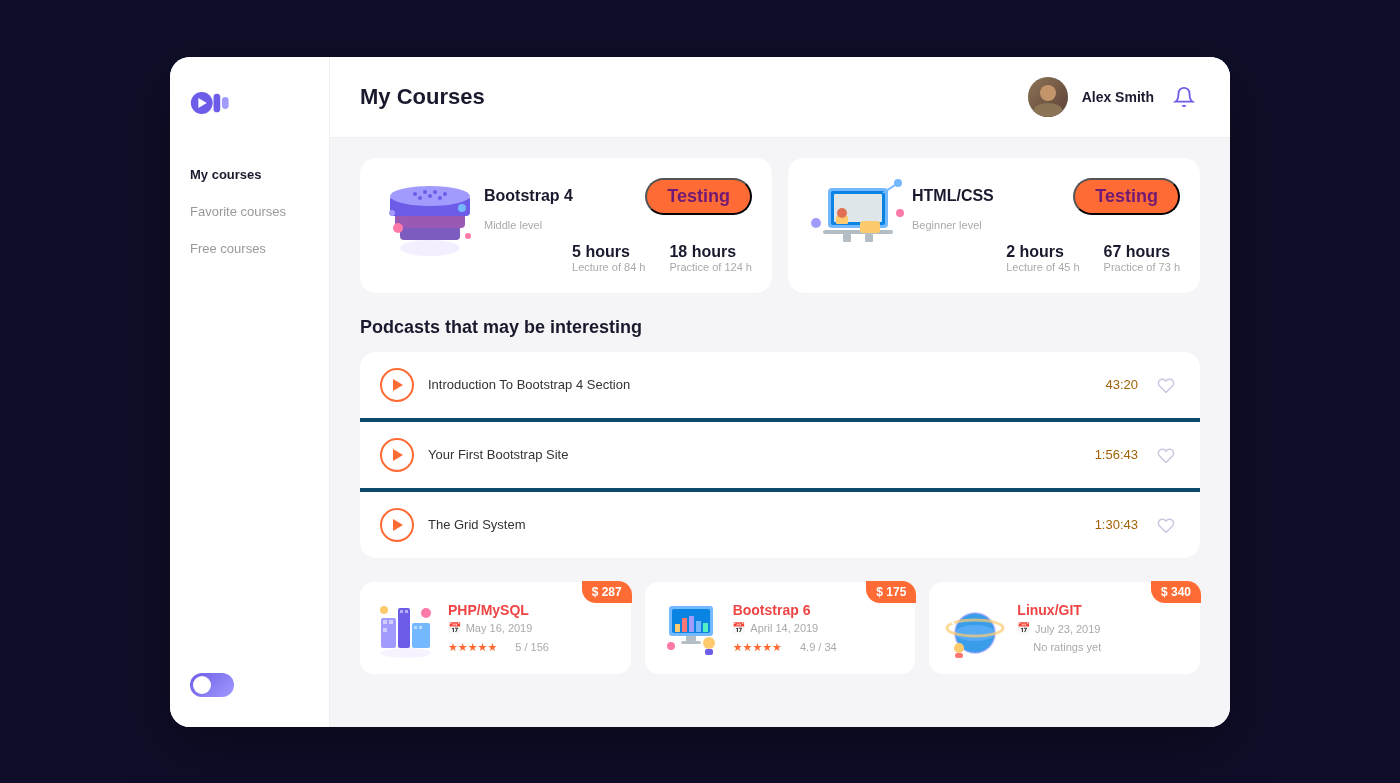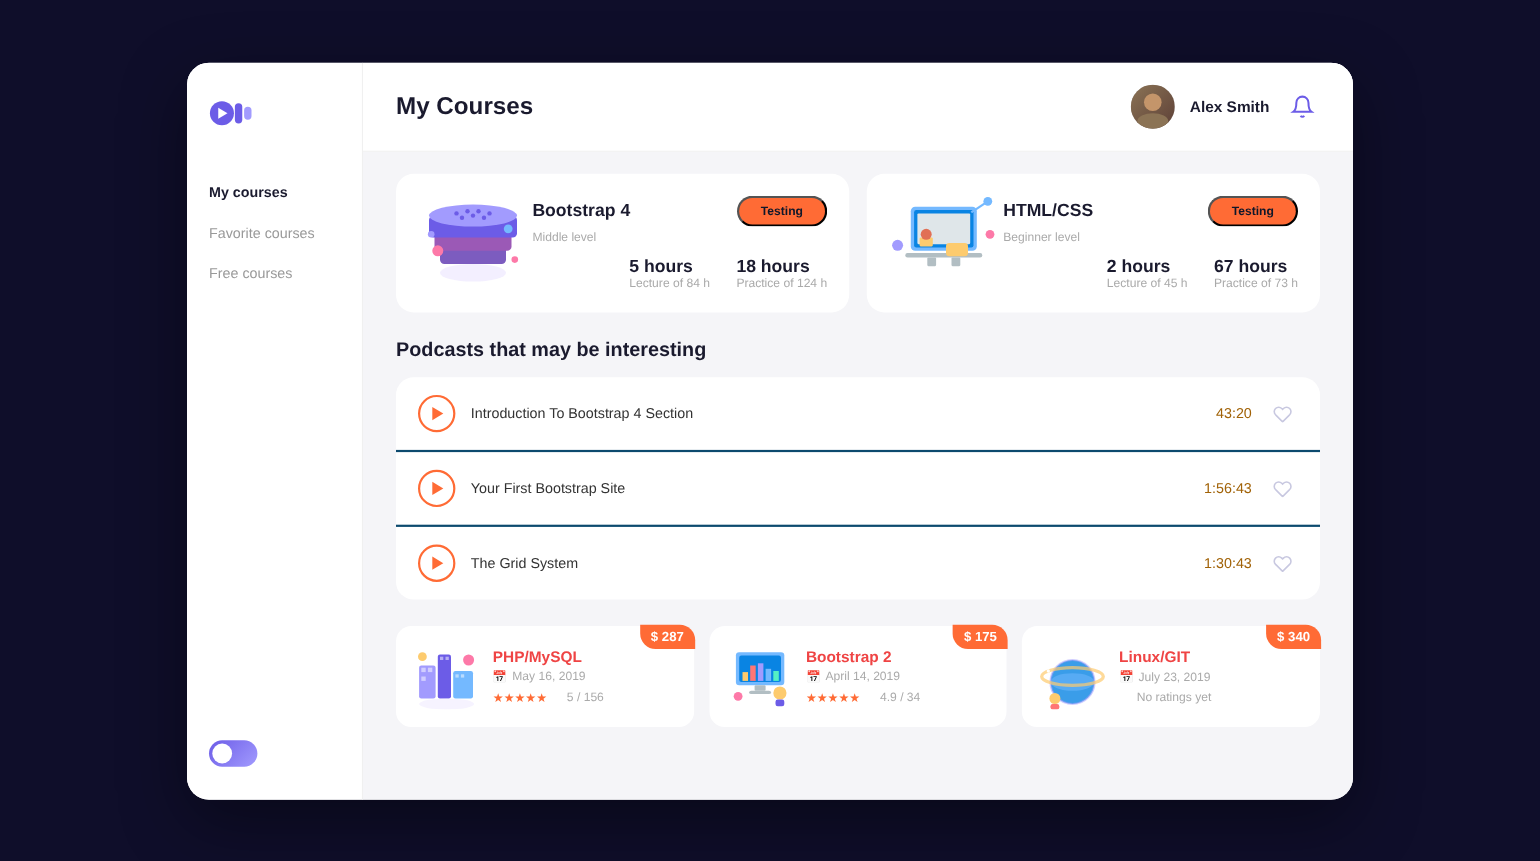--- a/index.html
+++ b/index.html
@@ -187,24 +187,24 @@
       font-weight: 700;
       color: #1a1a2e;
     }
     .course-level {
       font-size: 11px;
       color: #aaa;
       margin-bottom: 12px;
     }
     .testing-badge {
       background: #ff6b35;
-      color: #0f172a;
+      color: #701a75;
       border-radius: 20px;
       padding: 6px 20px;
-      font-size: 11px;
+      font-size: 18px;
       font-weight: 600;
       cursor: pointer;
     }
     .course-stats {
       display: flex;
       gap: 24px;
       justify-content: flex-end;
     }
     .stat-block {}
     .stat-number {
@@ -226,21 +226,21 @@
     .podcast-list {
       background: #fff;
       border-radius: 16px;
       overflow: hidden;
       margin-bottom: 24px;
     }
     .podcast-item {
       display: flex;
       align-items: center;
       padding: 16px 20px;
-      border-bottom: 2px solid #0c4a6e;
+      border-bottom: 4px solid #0c4a6e;
       gap: 14px;
       cursor: pointer;
     }
     .podcast-item:last-child { border-bottom: none; }
     .play-btn {
       width: 34px;
       height: 34px;
       border-radius: 50%;
       border: 2px solid #ff6b35;
       display: flex;
@@ -568,21 +568,21 @@
               <rect x="25" y="38" width="10" height="5" rx="1" fill="#b2bec3"></rect>
               <rect x="20" y="43" width="20" height="3" rx="2" fill="#b2bec3"></rect>
 
               <circle cx="48" cy="45" r="6" fill="#fdcb6e"></circle>
               <rect x="44" y="51" width="8" height="6" rx="2" fill="#6c5ce7"></rect>
 
               <circle cx="10" cy="48" r="4" fill="#fd79a8"></circle>
             </svg>
           </div>
           <div class="new-course-info">
-            <div class="new-course-title">Bootstrap 2</div>
+            <div class="new-course-title">Bootstrap 6</div>
             <div class="new-course-date">
               <span>📅</span>
               <span>April 14, 2019</span>
             </div>
             <div class="stars">
               ★★★★★ <span class="star-rating">4.9 / 34</span>
             </div>
           </div>
           <div class="price-badge">$ 175</div>
         </div>

